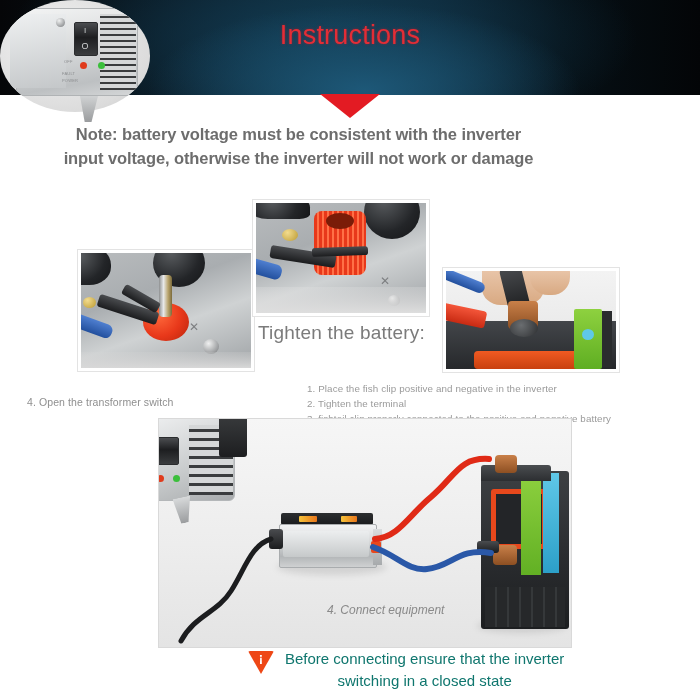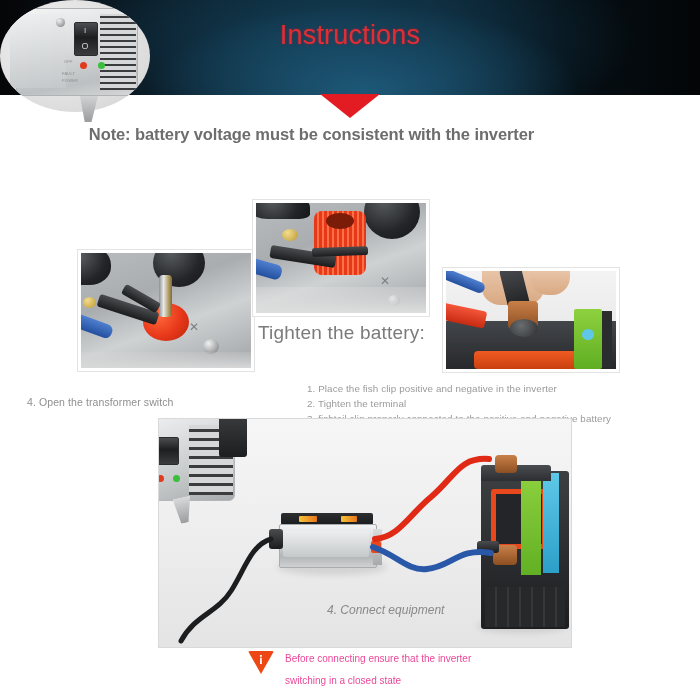--- a/index.html
+++ b/index.html
@@ -34,21 +34,21 @@
   .arrow-tab{
     position:absolute;left:320px;top:94px;
     width:0;height:0;
     border-left:30px solid transparent;
     border-right:30px solid transparent;
     border-top:24px solid #e31b23;
   }
 
   
   .note{
-    position:absolute;left:17px;top:122px;width:589px;
+    position:absolute;left:4px;top:122px;width:589px;
     text-align:center;
     color:#6d6d6d;
     font-weight:bold;
     font-size:16.5px;
     line-height:24px;
     letter-spacing:-.1px;
   }
   .note span{display:block;}
 
   
@@ -159,33 +159,34 @@
     border-left:13px solid transparent;
     border-right:13px solid transparent;
     border-top:23px solid #ee4716;
     border-radius:2px;
   }
   .warn-icon .bang{
     position:absolute;left:0;top:1px;width:26px;
     text-align:center;color:#ffffff;font-weight:bold;font-size:13px;
     transform:scaleY(-1);
   }
-  .warn-text{color:#ec4899;font-size:10px;line-height:22px;}
+  .warn-text{color:#0f766e;font-size:15px;line-height:22px;text-align:center;}
   .warn-text span{display:block;}
 </style>
 </head>
 <body>
 
 <div class="banner">
   <div class="banner-title">Instructions</div>
 </div>
 <div class="arrow-tab"></div>
 
 <div class="note">
   <span>Note:  battery voltage must be consistent with the inverter</span>
+  <span>input voltage, otherwise the inverter will not work or damage</span>
 </div>
 
 <div class="frame bordered" id="photo-terminal-post">
   <div class="panel-bg"></div>
   <div class="ph knob-black" style="left:72px;top:-14px;width:52px;height:48px;"></div>
   <div class="ph knob-black" style="left:-18px;top:-8px;width:48px;height:40px;border-radius:40% 50% 45% 40%;"></div>
   <div class="ph post-red" style="left:62px;top:50px;width:46px;height:38px;"></div>
   <div class="ph post-chrome" style="left:78px;top:22px;width:13px;height:42px;border-radius:4px;"></div>
   <div class="ph clip-black" style="left:16px;top:50px;width:62px;height:13px;transform:rotate(18deg);"></div>
   <div class="ph clip-black" style="left:40px;top:40px;width:40px;height:11px;transform:rotate(30deg);"></div>

